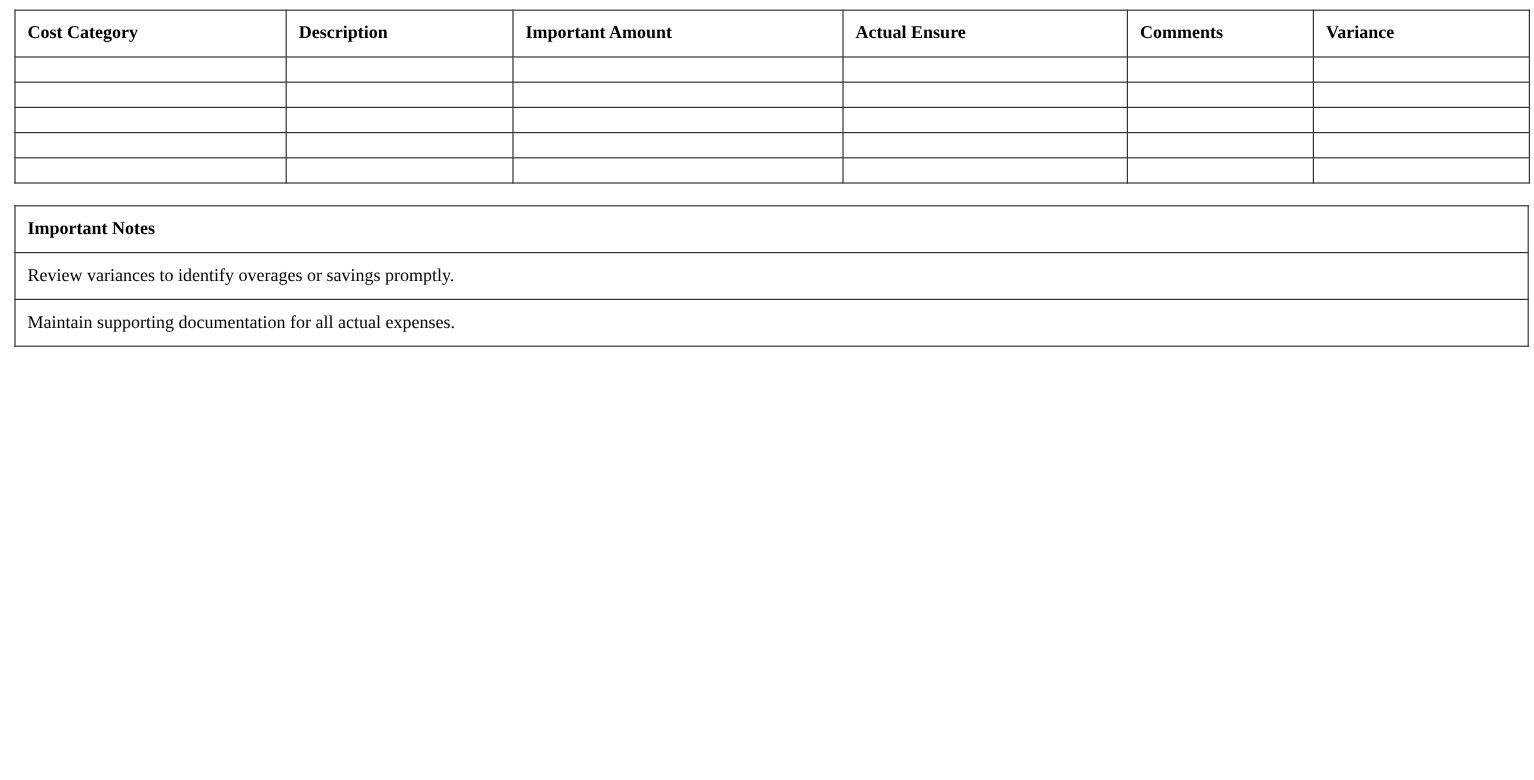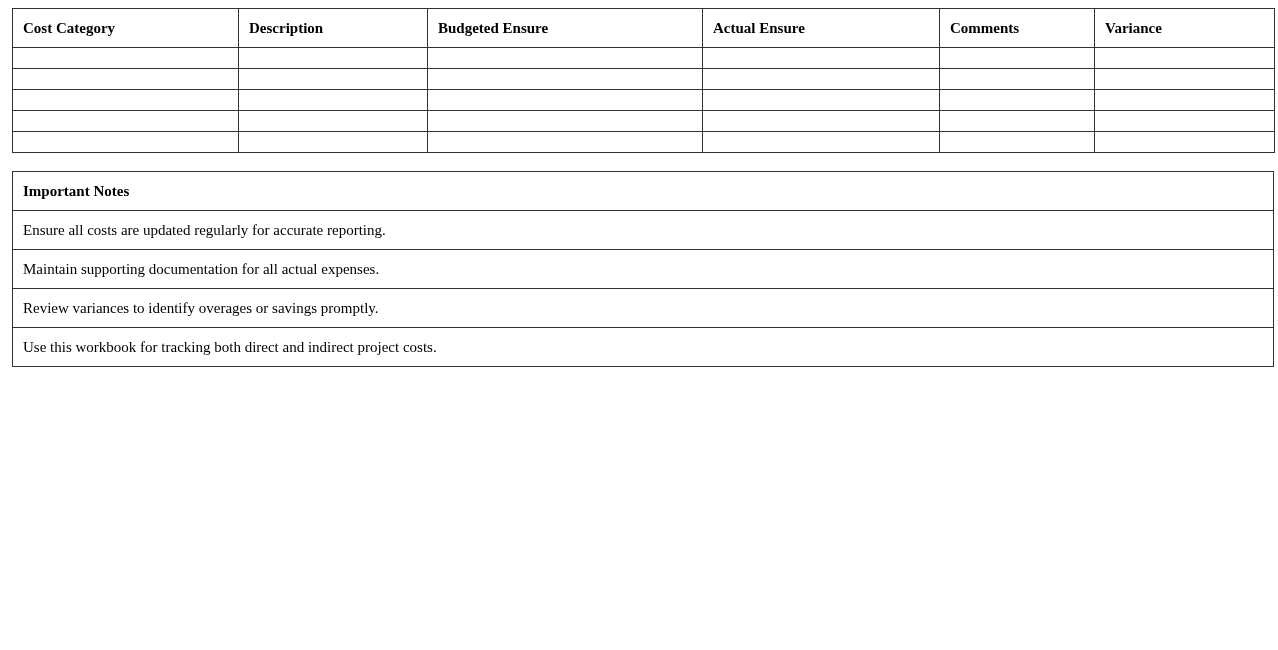--- a/index.html
+++ b/index.html
@@ -22,21 +22,21 @@
       <col style="width:189px">
       <col style="width:275px">
       <col style="width:237px">
       <col style="width:155px">
       <col style="width:180px">
   </colgroup>
   <thead>
     <tr>
       <th>Cost Category</th>
       <th>Description</th>
-      <th>Budgeted Ensure</th>
+      <th>Important Amount</th>
       <th>Actual Ensure</th>
       <th>Comments</th>
       <th>Variance</th>
     </tr>
   </thead>
   <tbody>
     <tr>
       <td></td>
       <td></td>
       <td></td>
@@ -80,25 +80,19 @@
 </table>
 
 <table id="notes-table">
   <thead>
     <tr>
       <th>Important Notes</th>
     </tr>
   </thead>
   <tbody>
     <tr>
-        <td>Ensure all costs are updated regularly for accurate reporting.</td>
+        <td>Review variances to identify overages or savings promptly.</td>
       </tr>
     <tr>
         <td>Maintain supporting documentation for all actual expenses.</td>
-      </tr>
-    <tr>
-        <td>Review variances to identify overages or savings promptly.</td>
-      </tr>
-    <tr>
-        <td>Use this workbook for tracking both direct and indirect project costs.</td>
       </tr>
   </tbody>
 </table>
 
 </body></html>

